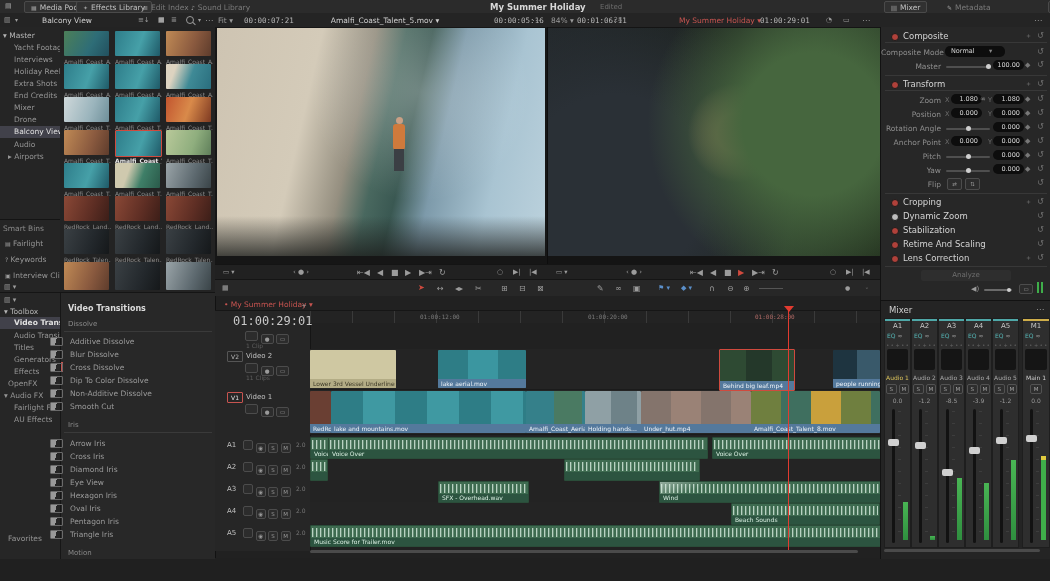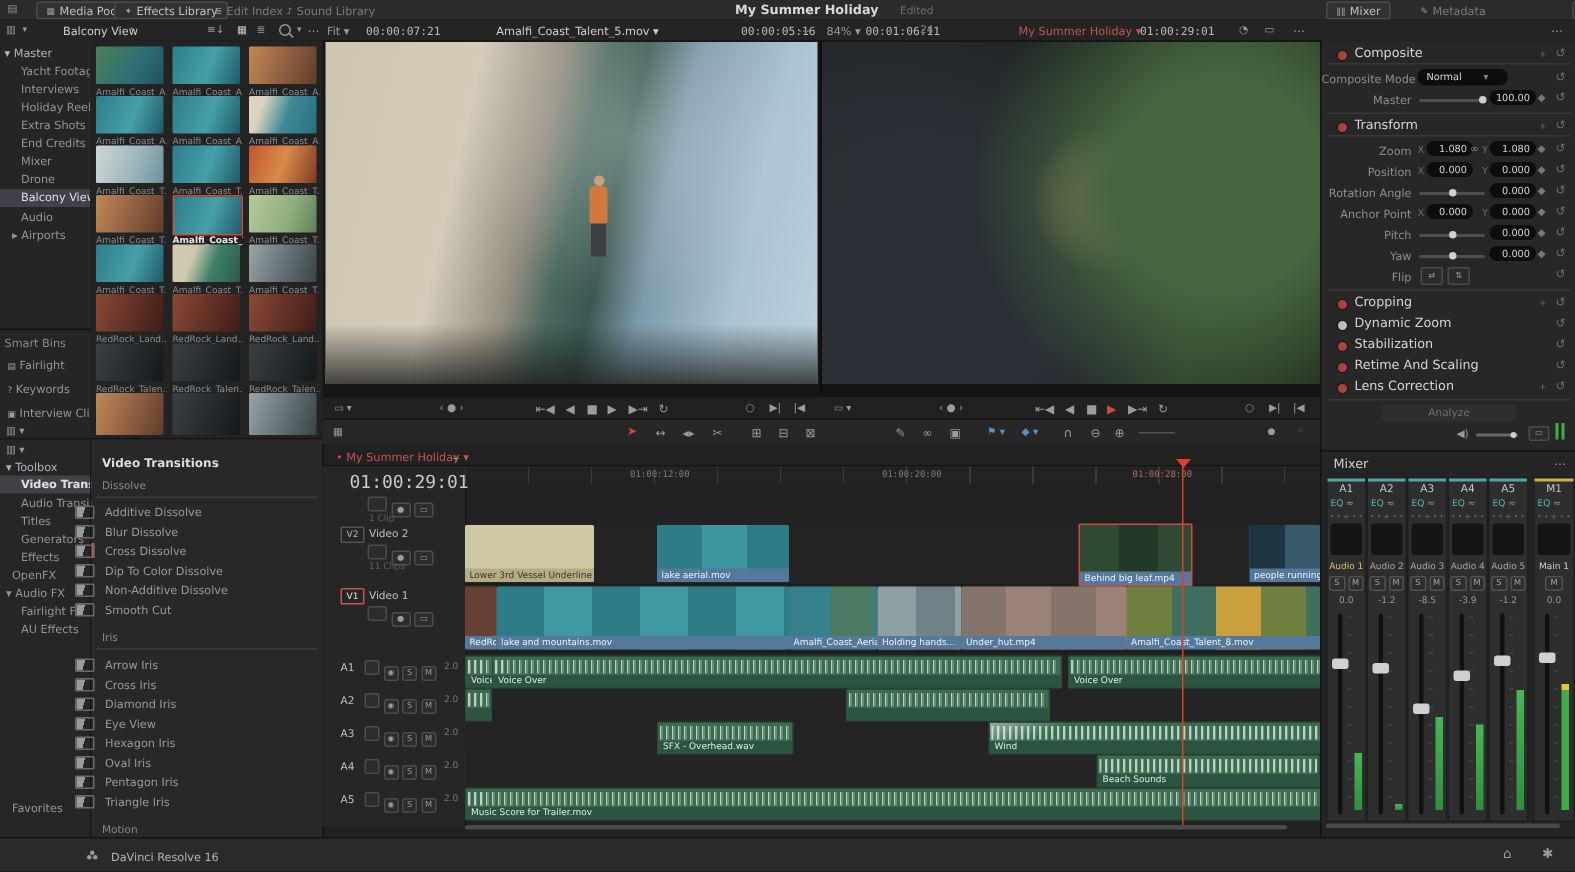--- a/index.html
+++ b/index.html
@@ -685,24 +685,15 @@
     <div class="abs" style="left:0;top:78px;width:26px;text-align:center;font-size:6px;color:#999;">0.0</div>
     <div class="abs" style="left:0;top:90px;width:26px;height:134px;">
       <div class="rail"></div>
         <div class="ticks"></div>
       <div class="handle" style="top:26px;"></div>
       <div class="meter" style="left:18px;height:84px;background:linear-gradient(#e0cb3f 0 4px,#3fae4a 4px);"></div>
     </div>
   </div>
   <div class="abs" style="left:884px;top:549px;width:156px;height:3px;background:#4a4a4a;border-radius:2px;"></div>
 
-  <div class="abs" style="left:0;top:558px;width:1050px;height:23px;background:#2a2a2a;border-top:1px solid #141414;">
-    <span class="abs" style="left:58px;top:8px;width:8px;height:8px;">
-      <span class="abs" style="left:0;top:3px;width:3px;height:3px;border-radius:50%;background:#9a9a9a;box-shadow:4px 0 0 #9a9a9a,2px -3px 0 #9a9a9a;"></span>
-    </span>
-    <span class="abs" style="left:74px;top:8px;font-size:7.5px;color:#b5b5b5;">DaVinci Resolve 16</span>
-
-    <span class="abs tg" style="left:1002px;top:6px;font-size:9px;">⌂</span>
-    <span class="abs tg" style="left:1028px;top:6px;font-size:9px;">✱</span>
-  </div>
 
 
 </div>
 
 </body></html>

